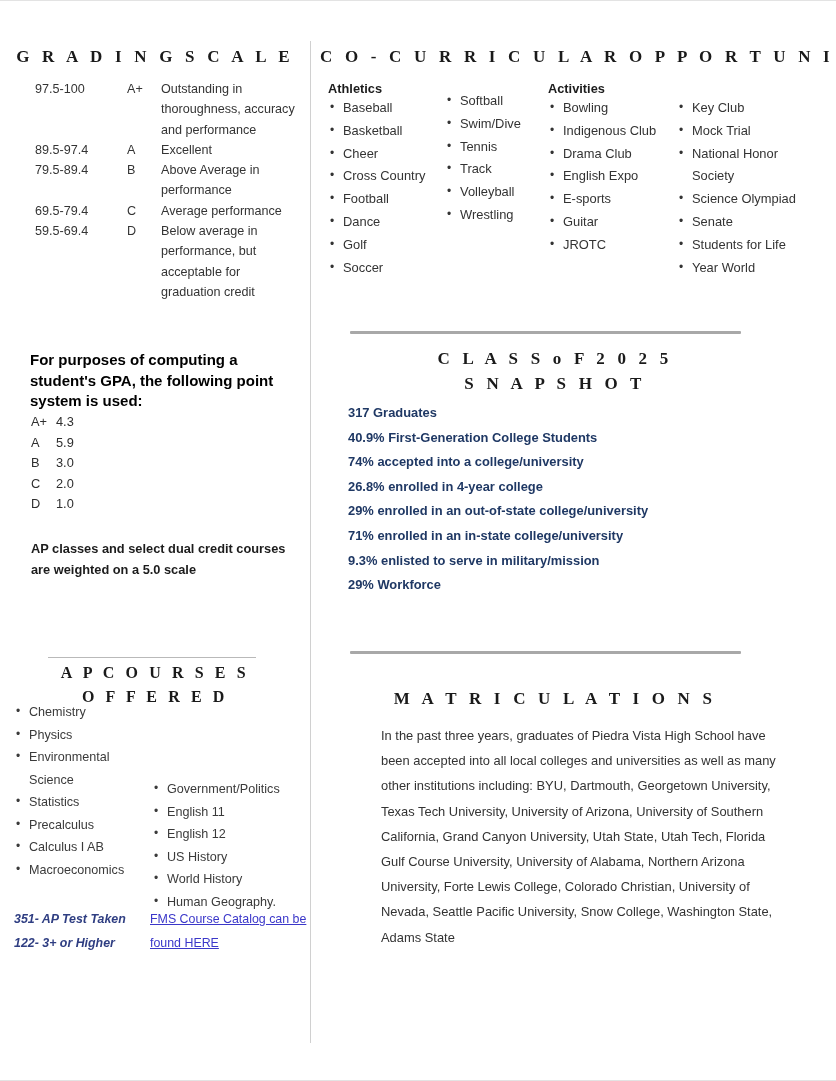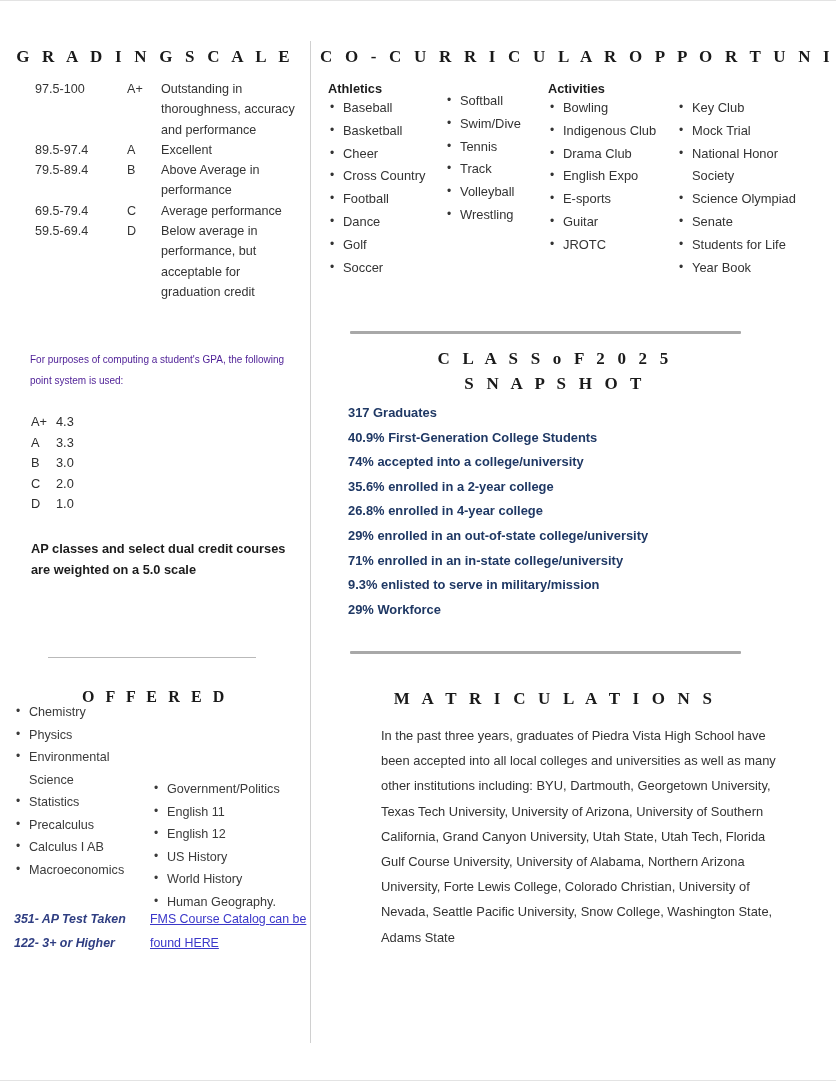--- a/index.html
+++ b/index.html
@@ -68,23 +68,24 @@
   .grade-row { display: flex; align-items: flex-start; }
   .g-range { width: 92px; flex: 0 0 92px; }
   .g-letter { width: 34px; flex: 0 0 34px; }
   .g-desc { flex: 1 1 auto; }
 
   .gpa-intro {
     position: absolute;
     left: 30px;
     top: 349px;
     width: 262px;
-    font-size: 10px;
+    font-size: 15px;
     line-height: 20.5px;
-    color: #4c1d95;
+    color: #000000;
+    font-weight: bold;
   }
 
   .gpa-list {
     position: absolute;
     left: 31px;
     top: 411px;
     width: 200px;
     font-size: 12.8px;
     line-height: 20.5px;
     color: #2e2e2e;
@@ -294,39 +295,40 @@
 
     <div class="gpa-intro">For purposes of computing a student's GPA, the following point system is used:</div>
 
     <div class="gpa-list">
       <div class="gpa-row">
         <span class="gpa-letter">A+</span>
         <span class="gpa-val">4.3</span>
       </div>
       <div class="gpa-row">
         <span class="gpa-letter">A</span>
-        <span class="gpa-val">3.3</span>
+        <span class="gpa-val">5.9</span>
       </div>
       <div class="gpa-row">
         <span class="gpa-letter">B</span>
         <span class="gpa-val">3.0</span>
       </div>
       <div class="gpa-row">
         <span class="gpa-letter">C</span>
         <span class="gpa-val">2.0</span>
       </div>
       <div class="gpa-row">
         <span class="gpa-letter">D</span>
         <span class="gpa-val">1.0</span>
       </div>
     </div>
 
     <div class="ap-weight">AP classes and select dual credit courses are weighted on a 5.0 scale</div>
 
     <div class="ap-rule"></div>
+    <div class="sec-title small" id="ap-title">A P   C O U R S E S</div>
     <div class="sec-title small" id="ap-title-2">O F F E R E D</div>
 
     <div class="ap-col-a">
       <ul>
         <li class="bullet">Chemistry</li>
         <li class="bullet">Physics</li>
         <li class="bullet">Environmental</li>
         <li class="cont">Science</li>
         <li class="bullet">Statistics</li>
         <li class="bullet">Precalculus</li>
@@ -399,34 +401,33 @@
 
     <div class="cc-group" id="cc-activities2">
       <ul>
         <li class="bullet">Key Club</li>
         <li class="bullet">Mock Trial</li>
         <li class="bullet">National Honor</li>
         <li class="cont">Society</li>
         <li class="bullet">Science Olympiad</li>
         <li class="bullet">Senate</li>
         <li class="bullet">Students for Life</li>
-        <li class="bullet">Year Book</li>
+        <li class="bullet">Year World</li>
       </ul>
     </div>
 
     <div class="hr-gray" id="hr-top"></div>
 
     <div class="sec-title" id="snapshot-title">C L A S S   o F   2 0 2 5</div>
     <div class="sec-title" id="snapshot-title-2">S N A P S H O T</div>
 
     <div class="snapshot-list">
       <div>317  Graduates</div>
       <div>40.9% First-Generation College Students</div>
       <div>74% accepted into a college/university</div>
-      <div>35.6% enrolled in a 2-year college</div>
       <div>26.8% enrolled in 4-year college</div>
       <div>29% enrolled in an out-of-state college/university</div>
       <div>71% enrolled in an in-state college/university</div>
       <div>9.3% enlisted to serve in military/mission</div>
       <div>29% Workforce</div>
     </div>
 
     <div class="hr-gray" id="hr-bottom"></div>
 
     <div class="sec-title" id="matric-title">M A T R I C U L A T I O N S</div>

